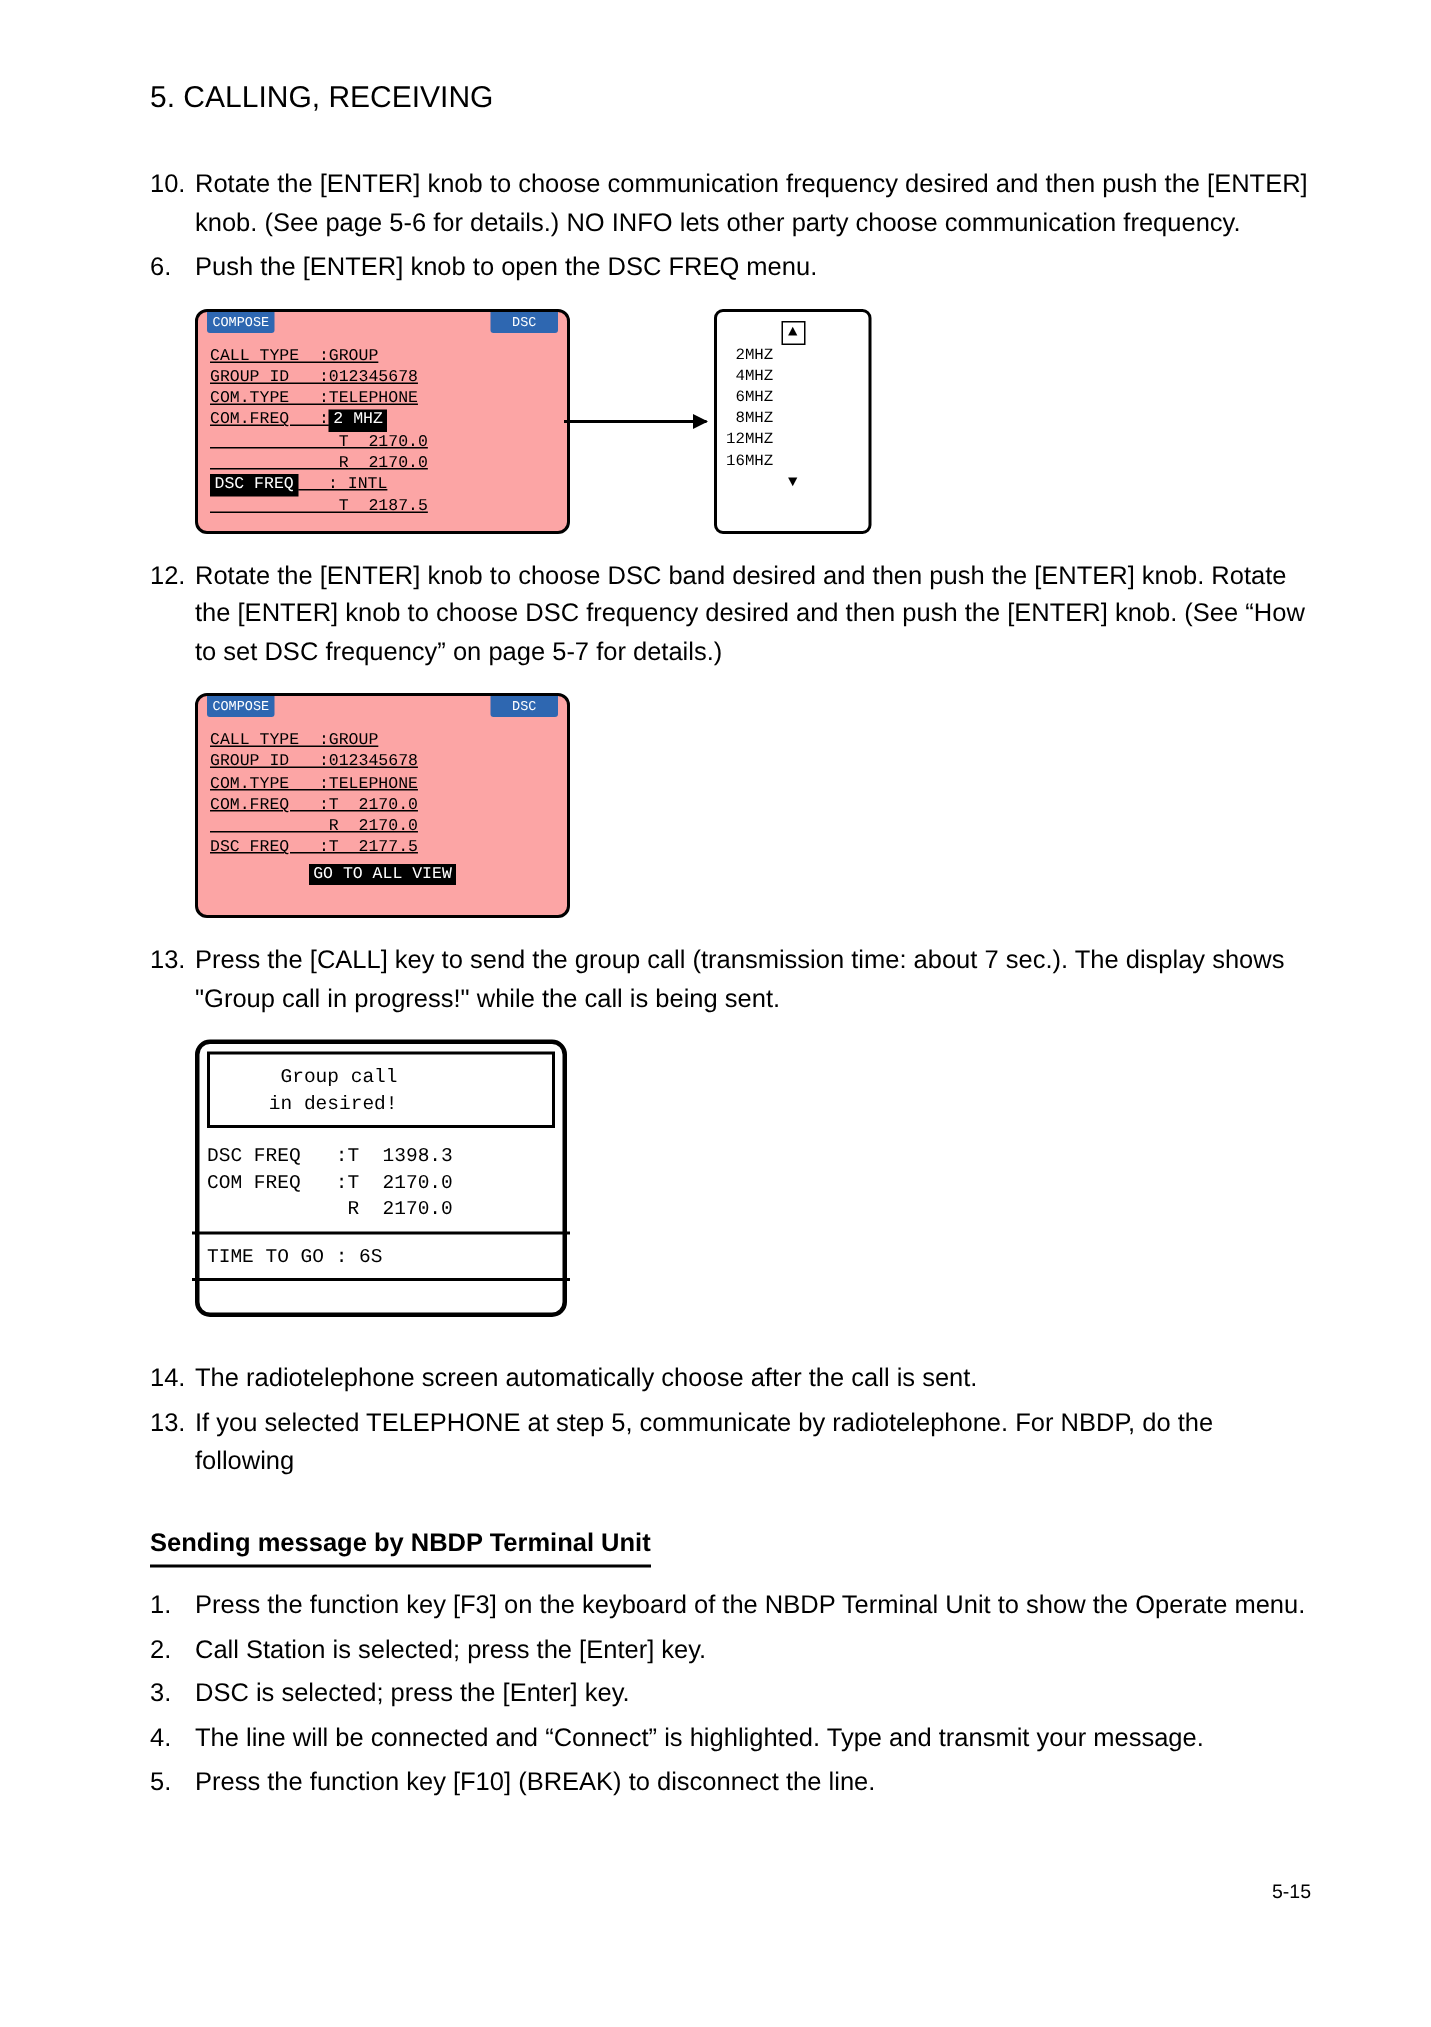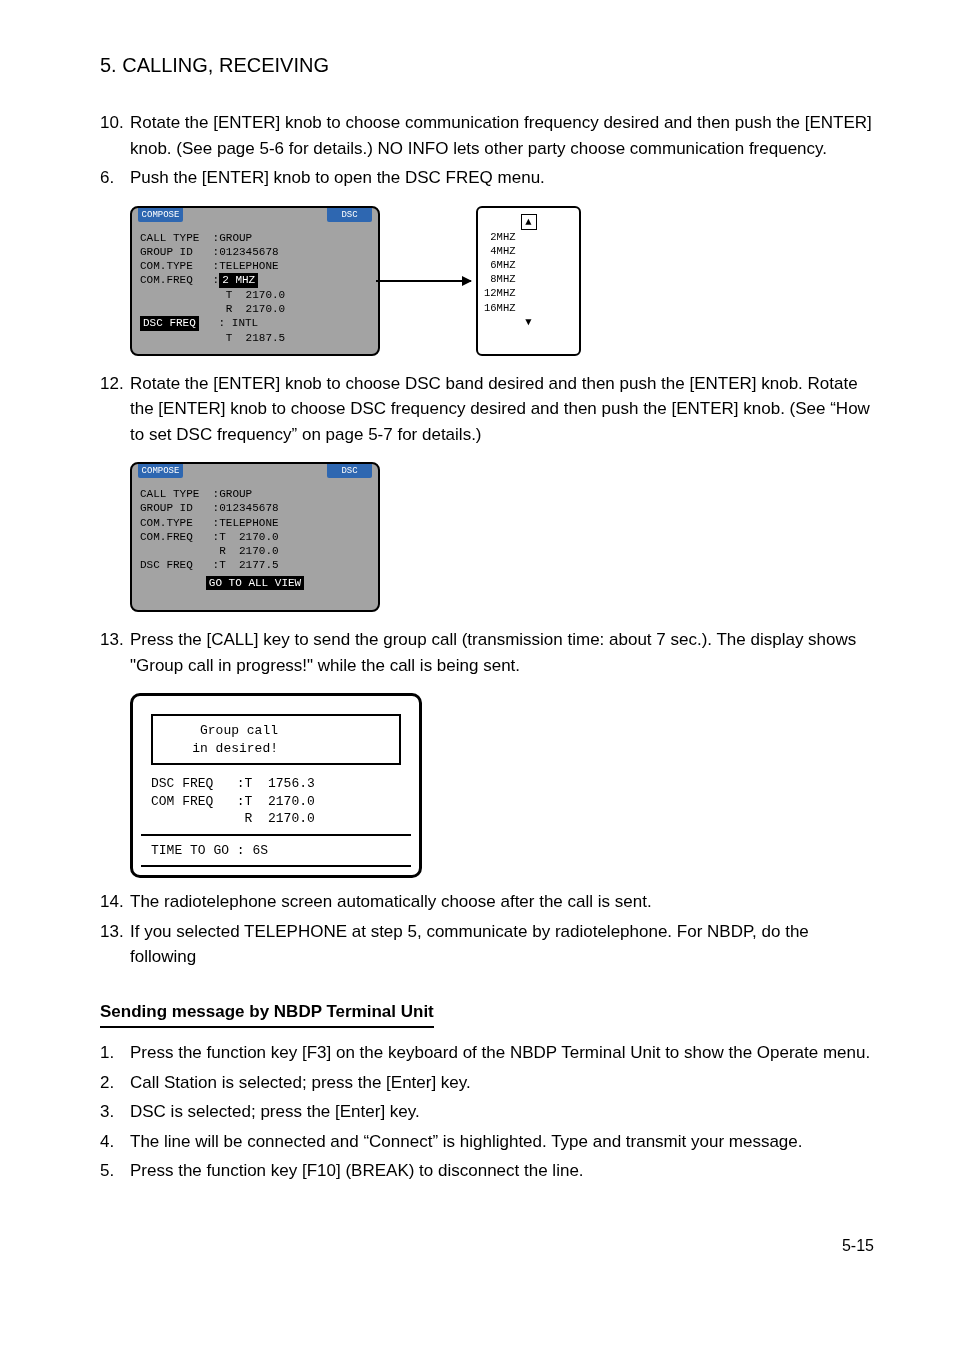--- a/index.html
+++ b/index.html
@@ -32,26 +32,27 @@
     margin: 15px 0 15px 30px;
     display: flex;
     align-items: center;
   }
   .lcd-box {
     border: 2px solid #000;
     border-radius: 8px;
     width: 250px;
     height: 150px;
     position: relative;
-    background: #a3a3a3;
+    background: #fca5a5;
     font-family: "Courier New", monospace;
     font-size: 11px;
     padding: 5px 8px;
     box-sizing: border-box;
     line-height: 1.3;
+    text-decoration: underline;
   }
   .lcd-box-small {
     border: 2px solid #000;
     border-radius: 6px;
     width: 105px;
     height: 150px;
     position: relative;
     background: #fff;
     font-family: "Courier New", monospace;
     font-size: 10.5px;
@@ -120,43 +121,43 @@
   .num-item {
     display: flex;
     margin-bottom: 4px;
   }
   .num-item .n { min-width: 30px; flex-shrink: 0; }
   .num-item .t { flex: 1; }
   .lcd-row { white-space: pre; }
   .progress-box {
     border: 3px solid #000;
     border-radius: 10px;
-    width: 292px;
+    width: 248px;
     height: 185px;
-    margin: 15px 0 11px 30px;
+    margin: 15px 0 28px 30px;
     font-family: "Courier New", monospace;
     font-size: 13px;
-    padding: 18px;
+    padding: 5px;
     box-sizing: border-box;
     line-height: 1.35;
   }
   .progress-inner {
     border: 2px solid #000;
     padding: 6px 8px;
     margin-bottom: 10px;
   }
   .progress-hr {
     border: none;
     border-top: 2px solid #000;
     margin: 6px -10px;
   }
   .footer-page {
     text-align: right;
     margin-top: 50px;
-    font-size: 16px;
+    font-size: 13px;
   }
 </style>
 </head>
 <body>
 
 
 
 <div class="header-right">5.  CALLING,  RECEIVING</div>
 
 <div class="step">
@@ -223,21 +224,21 @@
   <div class="step-num">13.</div>
   <div class="step-text">Press the [CALL] key to send the group call (transmission time: about 7 sec.). The display shows "Group call in progress!" while the call is being sent.</div>
 </div>
 
 
 <div class="progress-box">
   <div class="progress-inner">
     <div class="lcd-row">     Group call</div>
     <div class="lcd-row">    in desired!</div>
   </div>
-  <div class="lcd-row">DSC FREQ   :T  1756.3</div>
+  <div class="lcd-row">DSC FREQ   :T  1398.3</div>
   <div class="lcd-row">COM FREQ   :T  2170.0</div>
   <div class="lcd-row">            R  2170.0</div>
   <hr class="progress-hr">
   <div class="lcd-row">TIME TO GO : 6S</div>
   <hr class="progress-hr">
 </div>
 
 <div class="step">
   <div class="step-num">14.</div>
   <div class="step-text">The radiotelephone screen automatically choose after the call is sent.</div>

